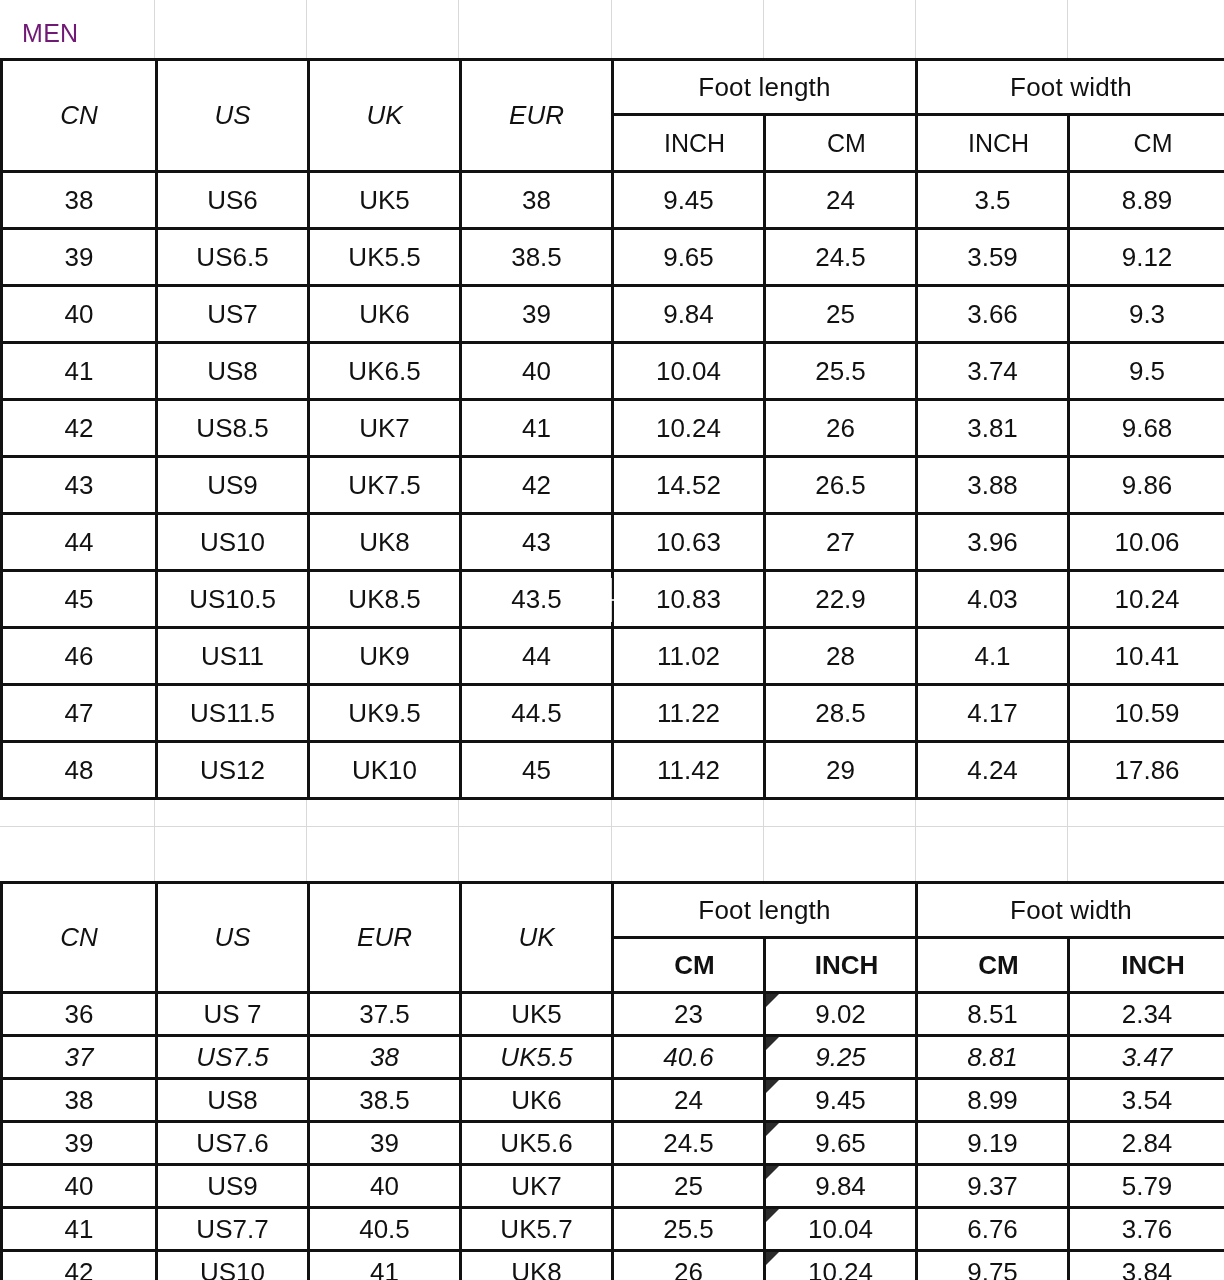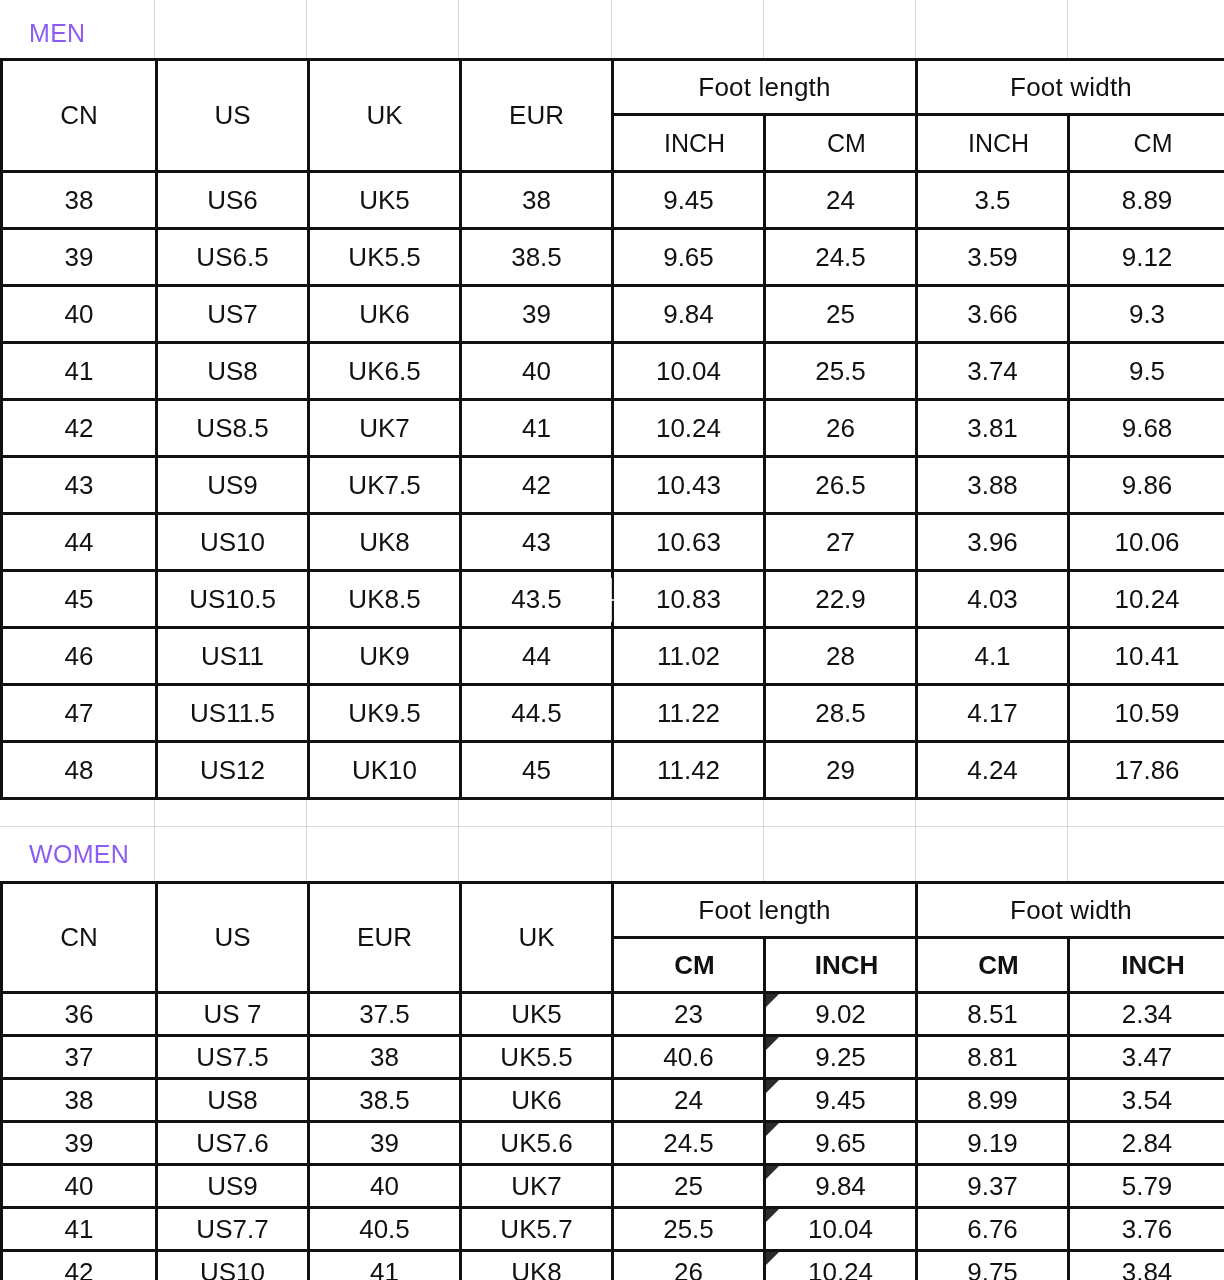--- a/index.html
+++ b/index.html
@@ -39,28 +39,27 @@
     background: #d9d9d9;
     z-index: 0;
   }
 
   .section-label {
     position: absolute;
     left: 0;
     width: 155px;
     font-size: 25px;
     letter-spacing: 0.3px;
-    color: #8b5cf6;
+    color: #701a75;
     display: flex;
     align-items: center;
     padding-left: 22px;
     box-sizing: border-box;
     z-index: 2;
     white-space: nowrap;
-    margin-left: 7px;
   }
 
   table.szt {
     position: absolute;
     left: 0;
     border-collapse: collapse;
     table-layout: fixed;
     width: 1224px;
     background: transparent;
     z-index: 3;
@@ -79,36 +78,37 @@
   table.szt th.grp {
     font-size: 26px;
     letter-spacing: 0.2px;
   }
   table.szt th.sub {
     font-size: 25px;
     padding-left: 12px;
   }
   table.szt .hdr-main {
     font-size: 26px;
+    font-style: italic;
   }
 
   
   #men-table td, #men-table th { height: 54px; }
   #men-table tr.hdr-row-1 th { height: 52px; }
   #men-table tr.hdr-row-2 th { height: 54px; }
 
   
   #women-table tr.hdr-row-1 th { height: 52px; }
   #women-table tr.hdr-row-2 th { height: 52px; }
   #women-table td { height: 40px; font-size: 26px; }
   #women-table th.sub { font-weight: bold; font-size: 26px; }
 
   
   .sh0 td { background: #ffffff; }
-  .sh1 td { background: #f2f3f4; }
+  .sh1 td { background: #f2f3f4; font-style: italic; }
   .sh2 td { background: #e4e6e7; }
   .sh3 td { background: #d7dadc; }
   .sh4 td { background: #cdd1d3; }
   .sh5 td { background: #c3c7ca; }
   .sh6 td { background: #bcc1c4; }
 
   
   td.marker::before {
     content: "";
     position: absolute;
@@ -244,21 +244,21 @@
           <td>10.24</td>
           <td>26</td>
           <td>3.81</td>
           <td>9.68</td>
         </tr>
         <tr>
           <td>43</td>
           <td>US9</td>
           <td>UK7.5</td>
           <td>42</td>
-          <td>10.43</td>
+          <td>14.52</td>
           <td>26.5</td>
           <td>3.88</td>
           <td>9.86</td>
         </tr>
         <tr>
           <td>44</td>
           <td>US10</td>
           <td>UK8</td>
           <td>43</td>
           <td>10.63</td>
@@ -302,23 +302,20 @@
           <td>UK10</td>
           <td>45</td>
           <td>11.42</td>
           <td>29</td>
           <td>4.24</td>
           <td>17.86</td>
         </tr>
       </tbody>
   </table>
 
-  <div class="section-label" style="top:828px;height:52px;">
-    <span>WOMEN</span>
-  </div>
 
   <table class="szt" id="women-table" style="top:881px;">
     <colgroup>
       <col style="width:155px">
         <col style="width:152px">
         <col style="width:152px">
         <col style="width:152px">
       <col style="width:152px">
         <col style="width:152px">
         <col style="width:152px">

